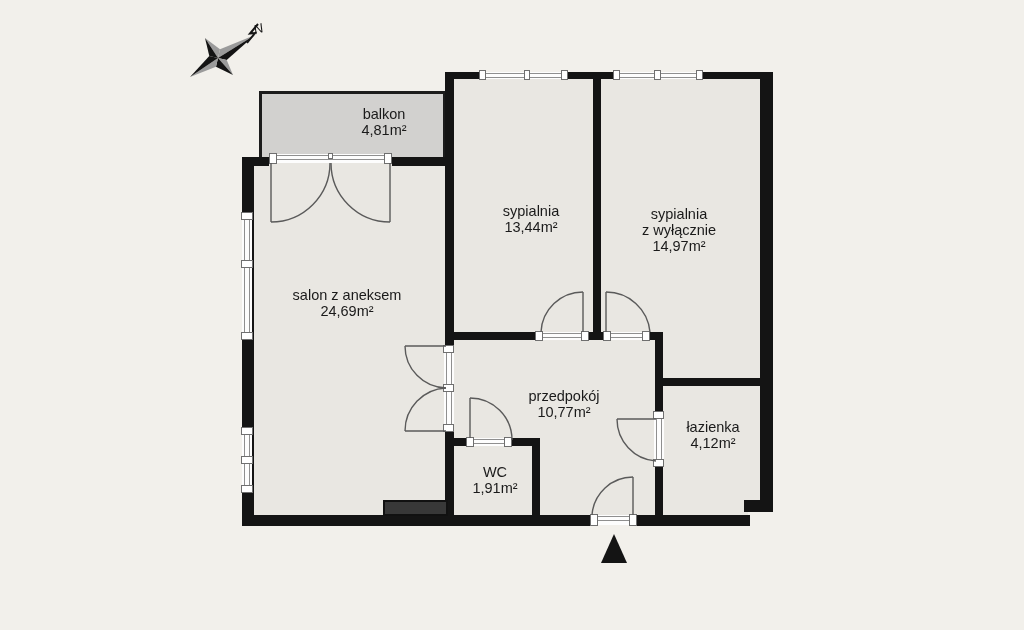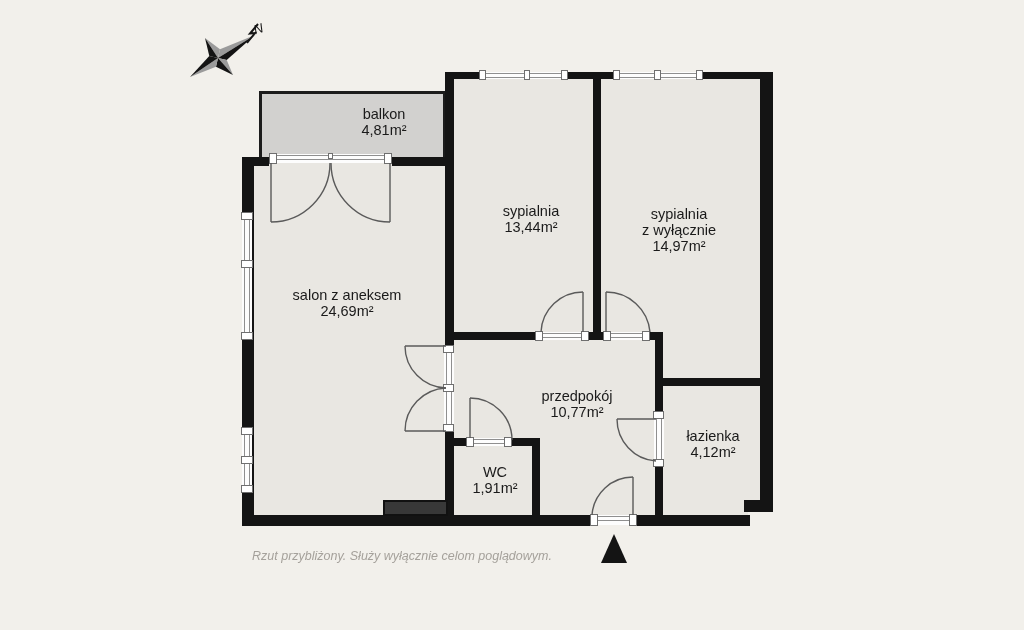--- a/index.html
+++ b/index.html
@@ -173,28 +173,27 @@
 </div>
 <div class="room-label" style="left:679px;top:206px;">
   <div>sypialnia</div>
   <div>z wyłącznie</div>
   <div>14,97m²</div>
 </div>
 <div class="room-label" style="left:347px;top:287px;">
   <div>salon z aneksem</div>
   <div>24,69m²</div>
 </div>
-<div class="room-label" style="left:577px;top:388px;">
+<div class="room-label" style="left:564px;top:388px;">
   <div>przedpokój</div>
   <div>10,77m²</div>
 </div>
 <div class="room-label" style="left:495px;top:464px;">
   <div>WC</div>
   <div>1,91m²</div>
 </div>
-<div class="room-label" style="left:713px;top:428px;">
+<div class="room-label" style="left:713px;top:419px;">
   <div>łazienka</div>
   <div>4,12m²</div>
 </div>
 
 <div class="footer" style="left:402px;top:549px;">
-  <div>Rzut przybliżony. Służy wyłącznie celom poglądowym.</div>
 </div>
 
 </body></html>

